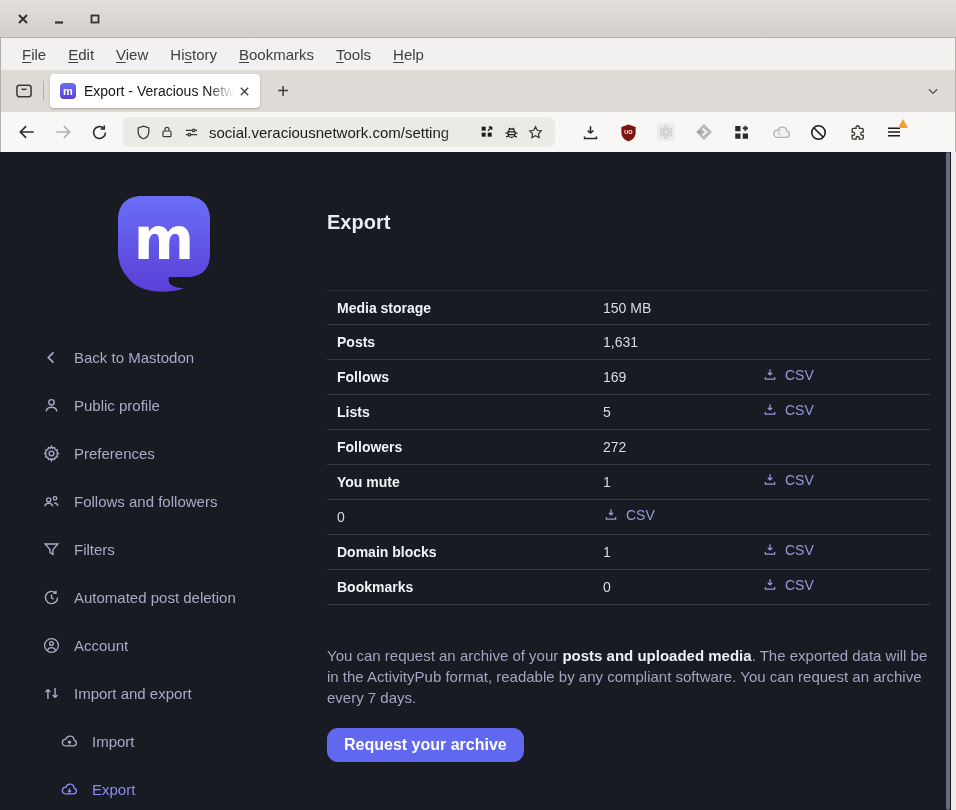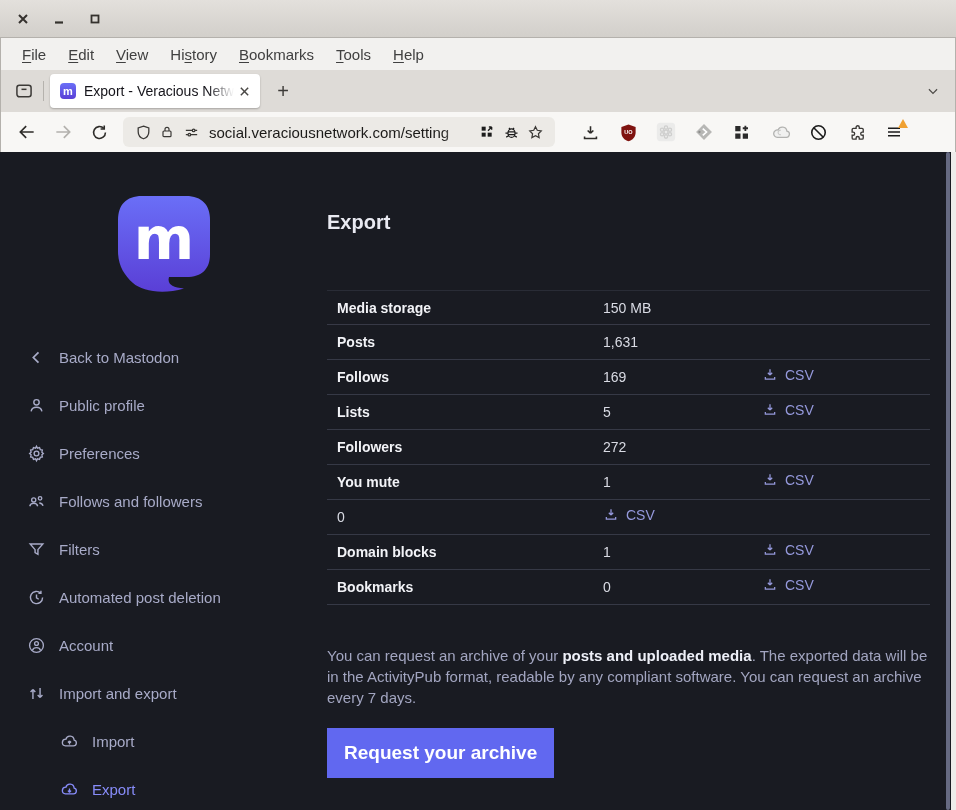--- a/index.html
+++ b/index.html
@@ -65,21 +65,21 @@
 
   
   .content { flex:1 1 auto; background:#191b22; display:flex; position:relative; overflow:hidden; }
   .scroll-strip { position:absolute; top:0; bottom:0; right:0; width:5px; background:#edecea; }
   .scroll-thumb { position:absolute; top:0; bottom:0; right:6px; width:4px; background:#666a82; border-radius:2px; }
 
   
   .sidebar { width:327px; flex:0 0 327px; display:flex; flex-direction:column; }
   .logo { width:100px; height:100px; margin:40px auto 0; }
   .side-nav { margin-top:41px; list-style:none; }
-  .side-item { height:48px; display:flex; align-items:center; padding-left:27px;
+  .side-item { height:48px; display:flex; align-items:center; padding-left:42px;
     color:#a8abc8; font-size:15px; cursor:pointer; }
   .side-item.indent { padding-left:60px; }
   .side-item.active { color:#878cf9; }
   .side-item .s-icon { width:19px; height:19px; margin-right:13px; display:flex; align-items:center;
     justify-content:center; flex:0 0 19px; }
   .side-item .s-icon svg { width:19px; height:19px; }
 
   
   .main { flex:1 1 auto; padding:56px 26px 0 0; }
   .page-title { font-size:20px; font-weight:700; color:#e9eaf2; line-height:28px; }
@@ -90,21 +90,21 @@
   .e-label { padding:0 10px; font-size:14px; font-weight:600; color:#f2f3f7; }
   .e-value { padding:0 10px; font-size:14px; color:#d9dbe4; }
   .e-csv { padding:0 10px; }
   .csv-link { display:inline-flex; align-items:center; gap:7px; color:#9599dc; font-size:14px;
     text-decoration:none; cursor:pointer; }
   .csv-link svg { width:16px; height:16px; }
 
   .archive-note { margin-top:40px; font-size:15px; line-height:21px; color:#a2a5c0; }
   .archive-note b { color:#eef0f8; font-weight:700; }
   .request-btn { margin-top:20px; display:inline-block; background:#6168f0; color:#fff;
-    border:none; border-radius:0; font-size:19px; font-weight:700; padding:16px 17px;
+    border:none; border-radius:11px; font-size:16px; font-weight:700; padding:8px 17px;
     font-family:"Liberation Sans", sans-serif; cursor:pointer; line-height:18px; }
   .archives-table { margin-top:45px; }
   .a-head { display:grid; grid-template-columns:281px 1fr; }
   .a-th { padding:10px; font-size:14px; font-weight:700; color:#f2f3f7; }
 
   svg { display:block; }
 </style>
 </head>
 <body>
 

